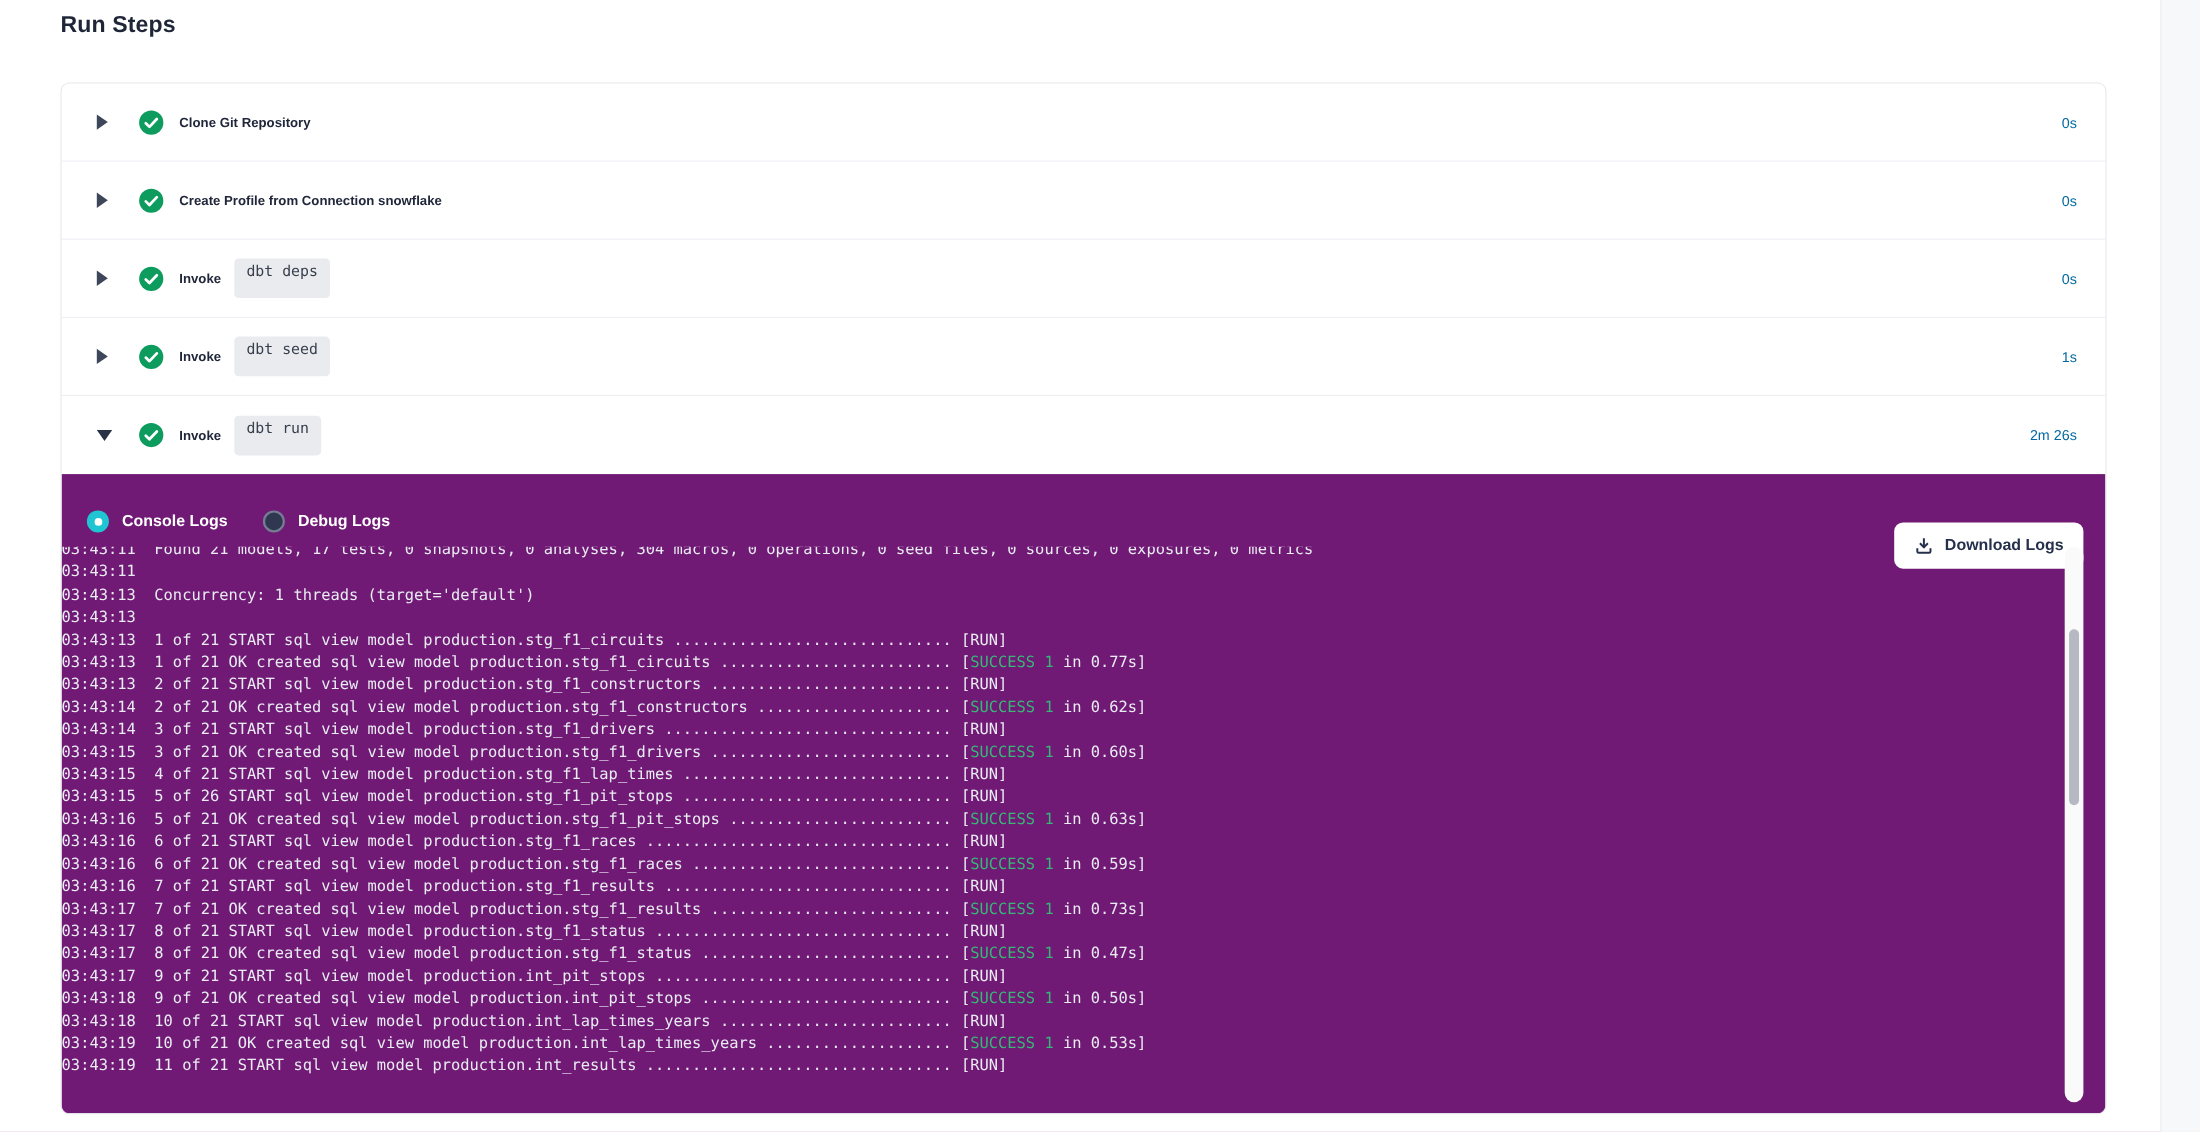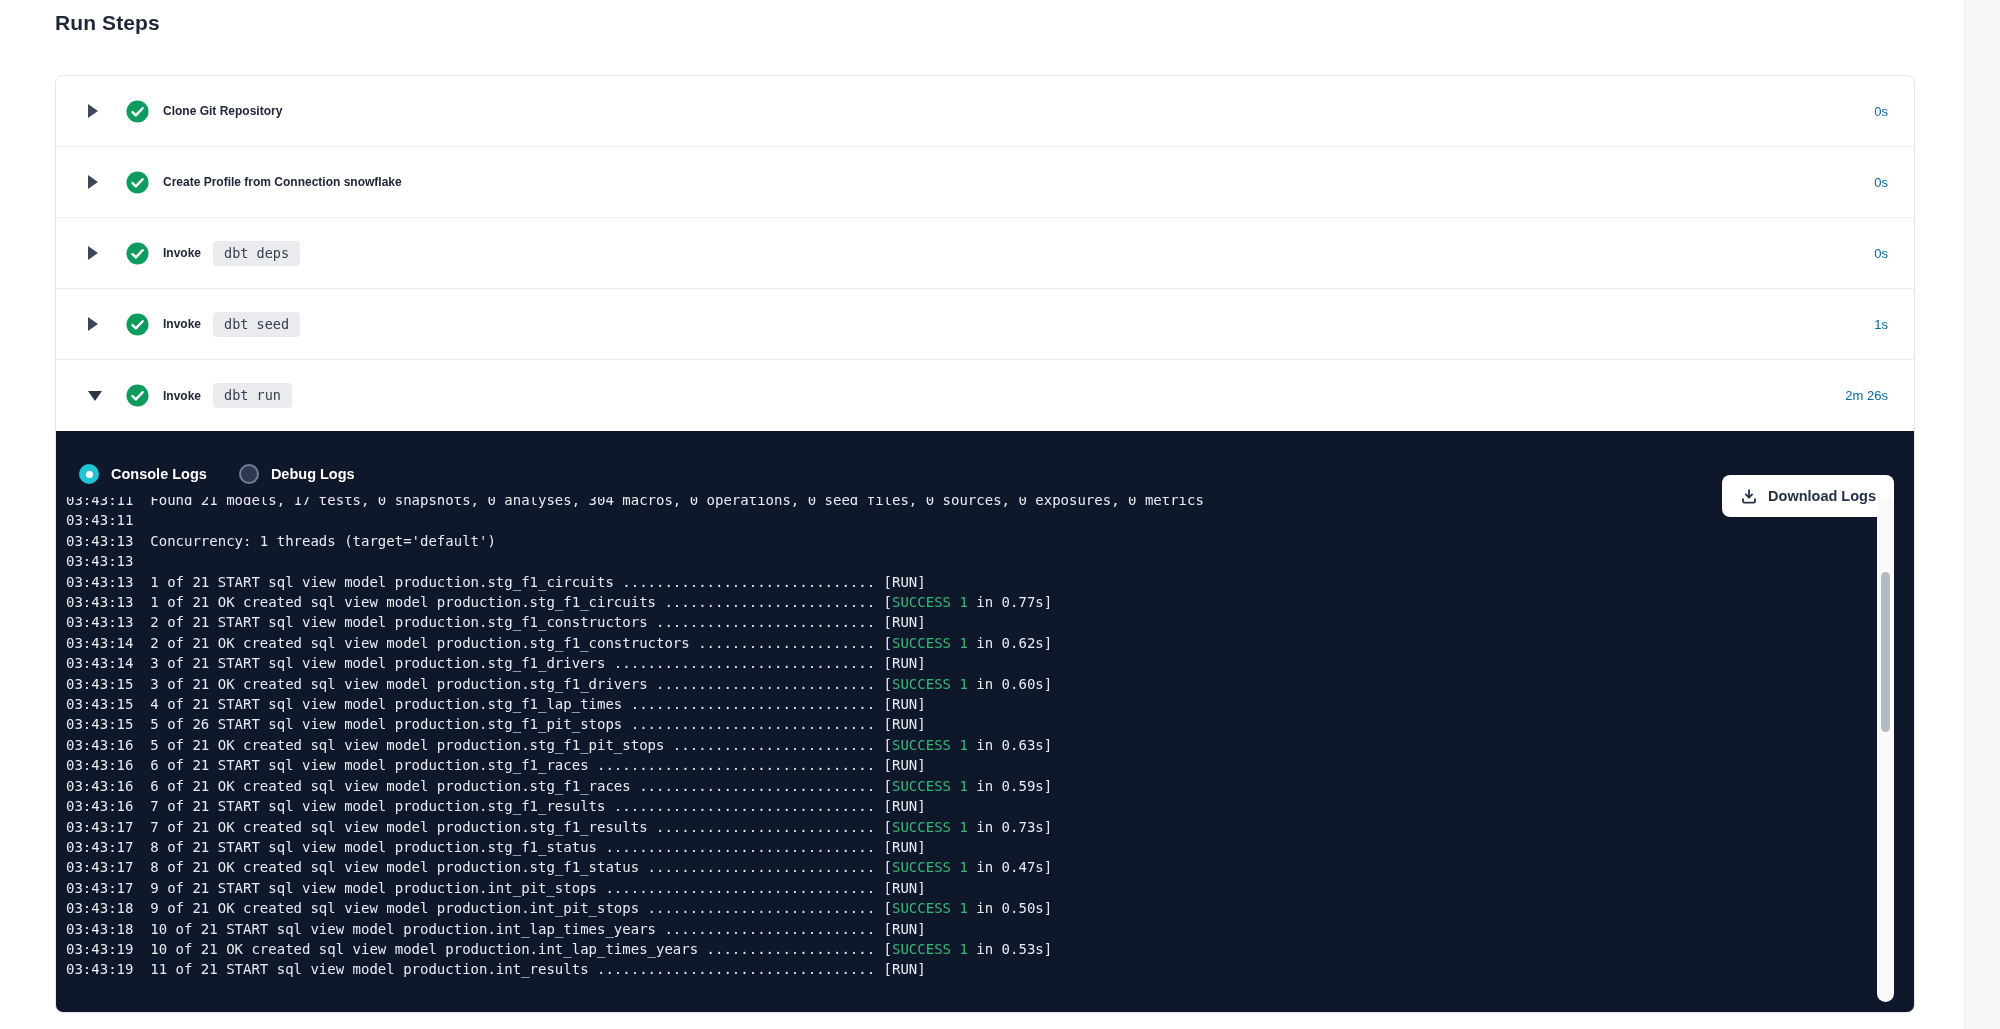--- a/index.html
+++ b/index.html
@@ -25,46 +25,46 @@
     padding:0 26px 0 32px;background:#fff;border-bottom:1px solid #ECEEF2;
     cursor:pointer;
   }
   .step-row.expanded{border-bottom:none}
   .chev-box{width:14px;display:flex;align-items:center;margin-right:24px;flex:none}
   .chevron{width:0;height:0;border-top:7px solid transparent;border-bottom:7px solid transparent;border-left:10px solid #3E4759}
   .chevron.expanded{border-left:7px solid transparent;border-right:7px solid transparent;border-top:10px solid #2A3346;border-bottom:none}
   .check-icon{flex:none;margin-right:14px;display:flex;align-items:center}
   .step-title{font-size:12px;font-weight:700;color:#20273A}
   .step-chip{
-    margin-left:12px;background:#E9EBEE;border-radius:4px;padding:4px 11px 5px;
+    margin-left:12px;background:#E9EBEE;border-radius:4px;padding:4px 11px 16px;
     font-family:"DejaVu Sans Mono",monospace;font-size:13.5px;color:#373E4D;white-space:pre;
   }
   .step-duration{margin-left:auto;font-size:13px;color:#0369a1}
-  .log-panel{position:relative;height:581px;background:#0f172a}
+  .log-panel{position:relative;height:581px;background:#701a75}
   .panel-header{
     position:absolute;top:0;left:0;right:0;height:66px;box-sizing:border-box;
     display:flex;align-items:center;padding:20px 20px 0 23px;
   }
   .radio-opt{display:flex;align-items:center;margin-right:32px;cursor:pointer}
   .radio-circle{flex:none;border-radius:50%}
   .radio-circle.on{width:20px;height:20px;background:#1FC5D2;position:relative}
   .radio-circle.on::after{
     content:"";position:absolute;left:6.5px;top:6.5px;width:7px;height:7px;
     border-radius:50%;background:#fff;
   }
   .radio-circle.off{width:16px;height:16px;background:#2F3850;border:2px solid #747D92}
   .radio-label{color:#ffffff;font-weight:700;font-size:14.5px;margin-left:12px}
   .download-btn{
     margin-left:auto;height:42px;background:#fff;border:none;border-radius:8px;
     display:flex;align-items:center;gap:10px;padding:0 18px;cursor:pointer;
     font-family:"Liberation Sans",sans-serif;font-size:14.5px;font-weight:700;color:#25304B;margin-top:44px;
   }
   .log-viewport{
     position:absolute;top:66px;left:0;right:0;bottom:0;
-    overflow:hidden;padding-left:10px;box-sizing:border-box;
+    overflow:hidden;padding-left:0;box-sizing:border-box;
   }
   .log-lines{margin-top:-7px}
   .log-line{
     font-family:"DejaVu Sans Mono",monospace;font-size:14px;line-height:20.4px;
     color:#E9ECF2;white-space:pre;
   }
   .log-line .ok{color:#37B877}
   .scrollbar{
     position:absolute;right:20px;top:66px;width:17px;height:505px;
     background:#FAFAFB;border-radius:9px;

